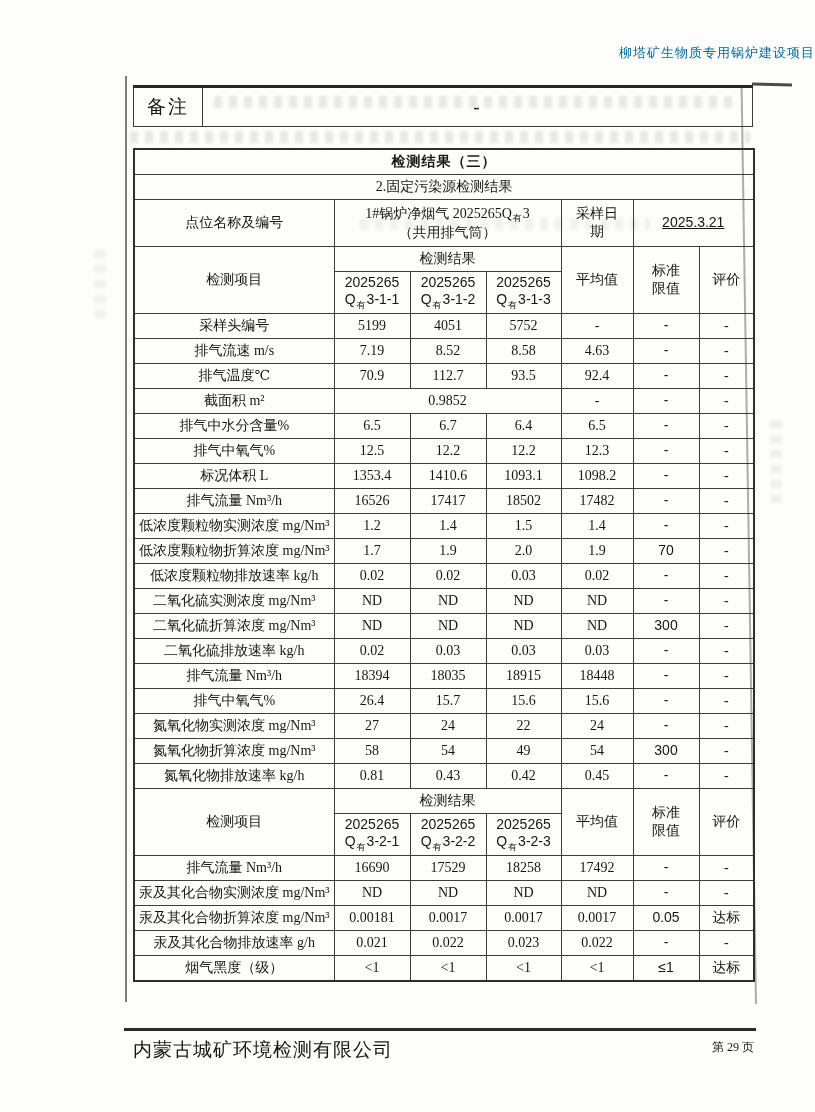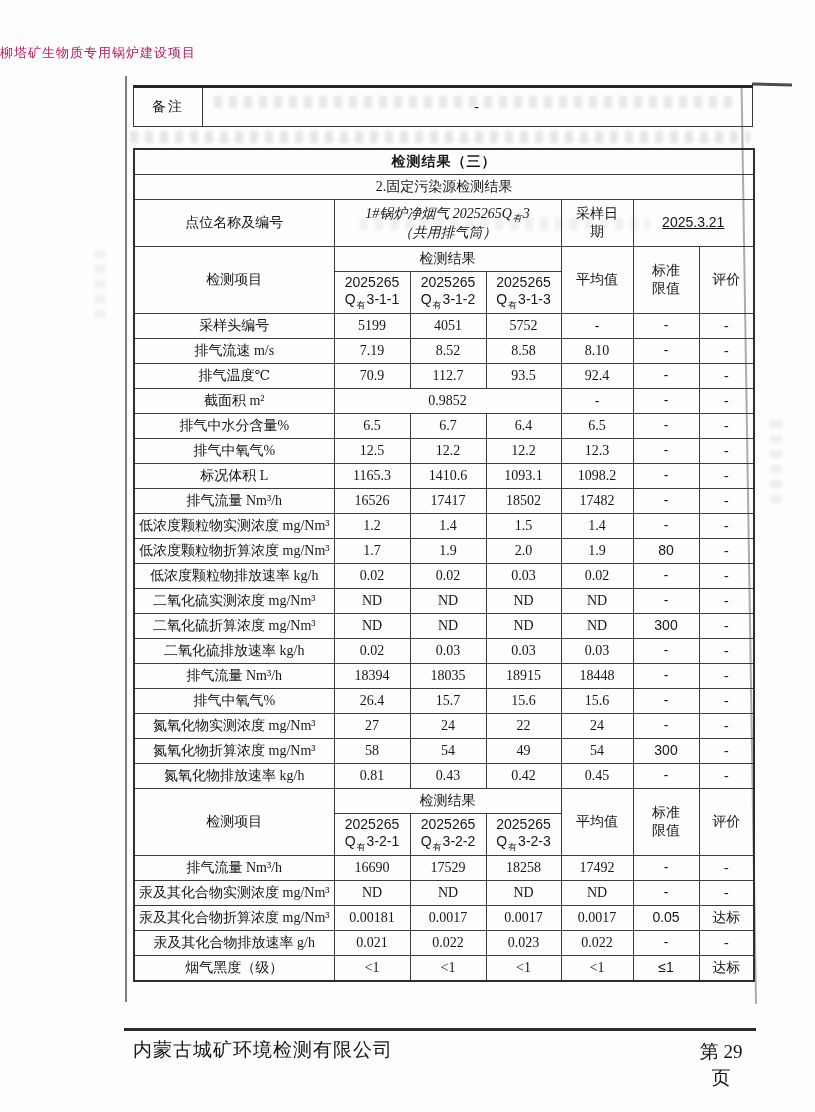--- a/index.html
+++ b/index.html
@@ -7,71 +7,71 @@
     background:#fdfdfc;
     font-family:"Liberation Serif","DejaVu Serif",serif;
     color:#161616;
     overflow:hidden;
   }
   .page{position:relative;width:815px;height:1112px;}
 
   
   .doc-title{
     position:absolute;top:44px;left:0;width:815px;
-    text-align:left;font-size:13px;letter-spacing:1px;color:#be185d;
+    text-align:right;font-size:13px;letter-spacing:1px;color:#0369a1;
   }
   .footer-rule{
     position:absolute;left:124px;top:1028px;width:632px;height:3px;
     background:#2b2b2b;
   }
   .footer-company{
     position:absolute;left:133px;top:1037px;font-size:19px;letter-spacing:1px;
   }
   .footer-page{
-    position:absolute;left:688px;top:1039px;width:66px;text-align:center;font-size:19px;
+    position:absolute;left:688px;top:1039px;width:66px;text-align:right;font-size:12px;
   }
 
   
   .edge-left{position:absolute;left:125px;top:76px;width:2px;height:926px;background:rgba(70,70,70,.7);}
   .edge-right{position:absolute;left:755px;top:86px;width:1.6px;height:918px;background:rgba(105,105,105,.55);
     transform:rotate(-0.9deg);transform-origin:bottom center;}
   .top-ext{position:absolute;left:752px;top:83px;width:40px;height:3px;background:rgba(45,45,45,.85);transform:rotate(1.5deg);}
   .bleed{position:absolute;height:12px;filter:blur(1.4px);opacity:.45;border-radius:2px;
     background:repeating-linear-gradient(90deg,rgba(125,125,125,.38) 0 8px,rgba(125,125,125,0) 8px 15px);}
   .bleed.v{transform:rotate(90deg);transform-origin:left top;}
 
   
   .remarks{
     position:absolute;left:133px;top:85px;width:620px;height:42px;
     border-collapse:collapse;table-layout:fixed;
   }
   .remarks td{
     border:1.5px solid #3a3a3a;text-align:center;vertical-align:middle;
-    font-size:14px;letter-spacing:2px;
+    font-size:19px;letter-spacing:2px;
   }
   .remarks tr td:first-child{width:66px;}
   .remarks{border-top:3px solid #262626;}
   .remarks td{border-top-width:3px;border-top-color:#262626;}
 
   
   .tbl-wrap{position:absolute;left:133px;top:148px;width:620px;}
   table.results{
     border-collapse:collapse;table-layout:fixed;width:620px;
   }
   table.results td{
     border:1px solid #3c3c3c;text-align:center;vertical-align:middle;
     padding:1px 3px;height:22px;font-size:14px;line-height:1.22;
     overflow:hidden;
   }
   table.results{border:2px solid #2e2e2e;}
   td.title-cell{font-weight:bold;font-size:15.5px;height:23px;letter-spacing:1px;}
   td.subtitle-cell{text-align:left;font-size:14px;height:19px;padding-left:5px;}
   td.site-label,td.row-label{font-size:14px;}
   tr.site-row td{height:44px;}
-  td.site-val{font-size:14px;line-height:1.35;font-style:italic;}
+  td.site-val{font-size:14px;line-height:1.35;}
   td.date-val{font-family:"Liberation Sans","DejaVu Sans",sans-serif;font-size:14px;text-decoration:underline;}
   td.result-head{height:20px;}
   tr.code-row td{height:39px;}
   .code-cell{font-family:"Liberation Sans","DejaVu Sans",sans-serif;font-size:14.5px;line-height:1.3;}
   sub.qsub{font-size:9px;margin:0 1px;}
   .narrow3{width:3.1em;margin:0 auto;line-height:1.3;}
   .narrow2{width:2.4em;margin:4px auto;line-height:1.3;}
   td.limit-cell{font-family:"Liberation Sans","DejaVu Sans",sans-serif;}
   td.eval-cell{font-size:13.5px;}
 </style>
@@ -156,21 +156,21 @@
             <td class="val-cell">5752</td>
             <td class="val-cell">-</td>
             <td class="limit-cell">-</td>
             <td class="eval-cell">-</td>
           </tr>
           <tr>
             <td class="row-label">排气流速 m/s</td>
             <td class="val-cell">7.19</td>
             <td class="val-cell">8.52</td>
             <td class="val-cell">8.58</td>
-            <td class="val-cell">8.10</td>
+            <td class="val-cell">4.63</td>
             <td class="limit-cell">-</td>
             <td class="eval-cell">-</td>
           </tr>
           <tr>
             <td class="row-label">排气温度℃</td>
             <td class="val-cell">70.9</td>
             <td class="val-cell">112.7</td>
             <td class="val-cell">93.5</td>
             <td class="val-cell">92.4</td>
             <td class="limit-cell">-</td>
@@ -196,21 +196,21 @@
             <td class="row-label">排气中氧气%</td>
             <td class="val-cell">12.5</td>
             <td class="val-cell">12.2</td>
             <td class="val-cell">12.2</td>
             <td class="val-cell">12.3</td>
             <td class="limit-cell">-</td>
             <td class="eval-cell">-</td>
           </tr>
           <tr>
             <td class="row-label">标况体积 L</td>
-            <td class="val-cell">1165.3</td>
+            <td class="val-cell">1353.4</td>
             <td class="val-cell">1410.6</td>
             <td class="val-cell">1093.1</td>
             <td class="val-cell">1098.2</td>
             <td class="limit-cell">-</td>
             <td class="eval-cell">-</td>
           </tr>
           <tr>
             <td class="row-label">排气流量 Nm³/h</td>
             <td class="val-cell">16526</td>
             <td class="val-cell">17417</td>
@@ -227,21 +227,21 @@
             <td class="val-cell">1.4</td>
             <td class="limit-cell">-</td>
             <td class="eval-cell">-</td>
           </tr>
           <tr>
             <td class="row-label">低浓度颗粒物折算浓度 mg/Nm³</td>
             <td class="val-cell">1.7</td>
             <td class="val-cell">1.9</td>
             <td class="val-cell">2.0</td>
             <td class="val-cell">1.9</td>
-            <td class="limit-cell">80</td>
+            <td class="limit-cell">70</td>
             <td class="eval-cell">-</td>
           </tr>
           <tr>
             <td class="row-label">低浓度颗粒物排放速率 kg/h</td>
             <td class="val-cell">0.02</td>
             <td class="val-cell">0.02</td>
             <td class="val-cell">0.03</td>
             <td class="val-cell">0.02</td>
             <td class="limit-cell">-</td>
             <td class="eval-cell">-</td>

